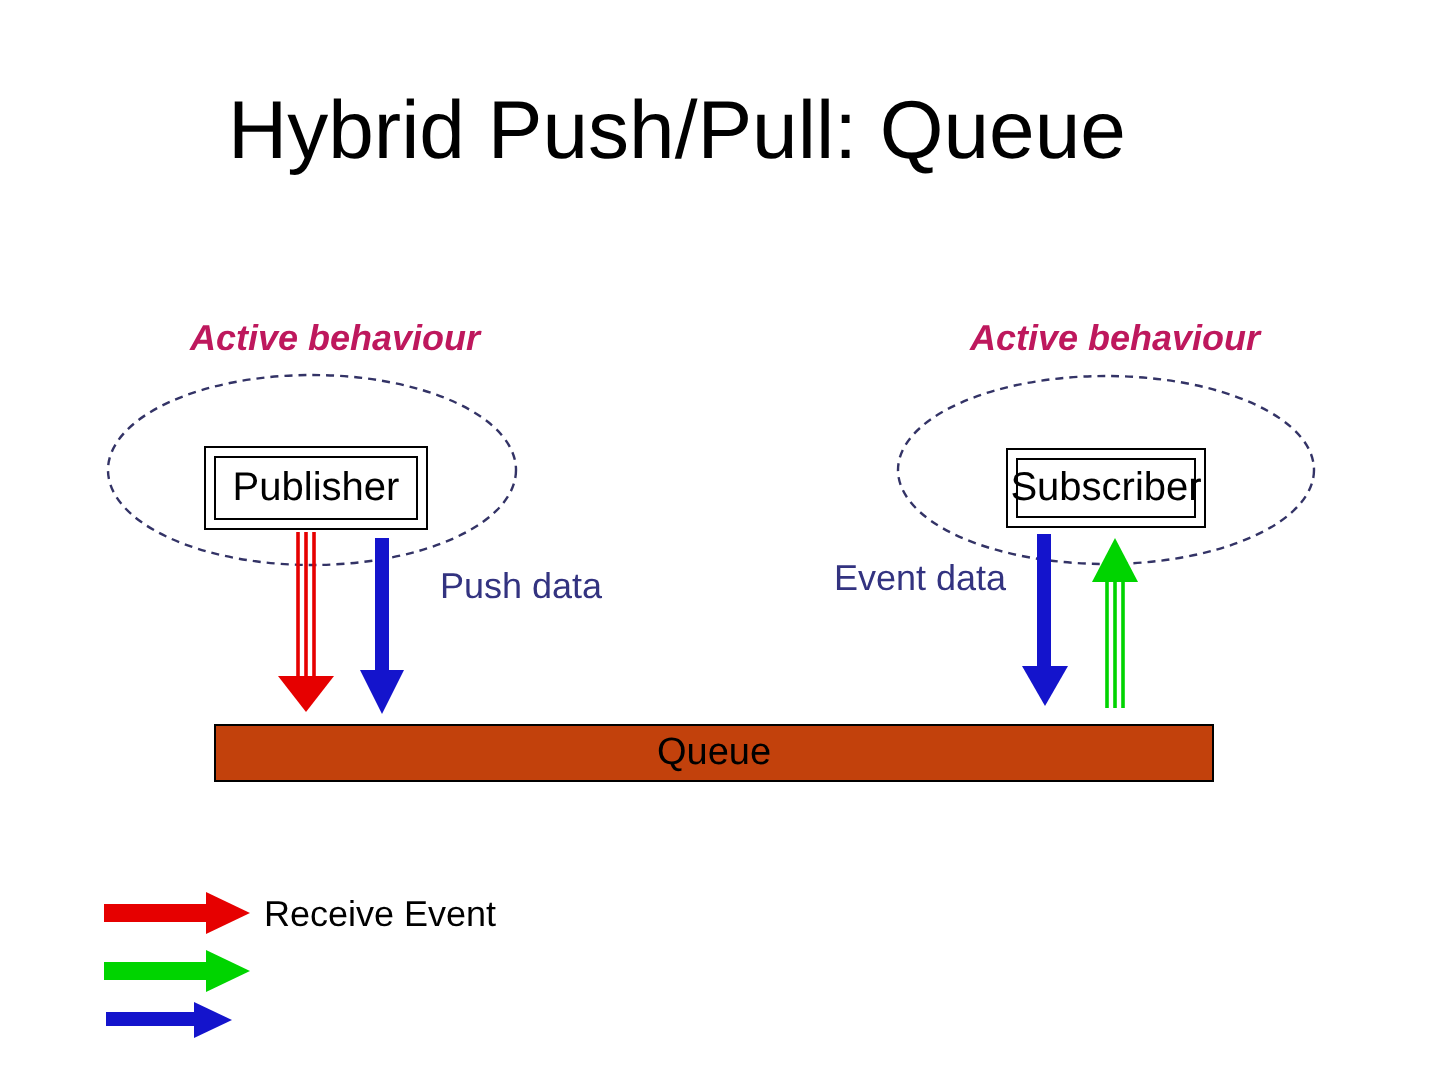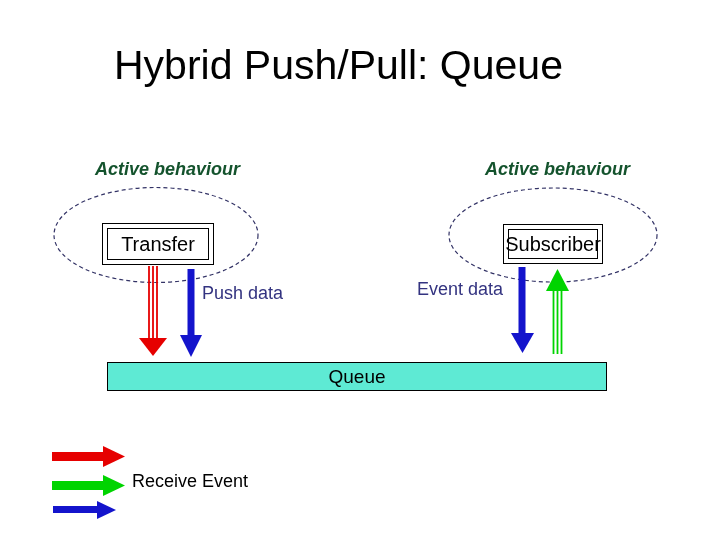--- a/index.html
+++ b/index.html
@@ -16,21 +16,21 @@
     left: 114px; top: 42px;
     font-size: 41px;
     color: #000000;
     white-space: nowrap;
     letter-spacing: 0px;
   }
   .behaviour-label {
     font-size: 18px;
     font-style: italic;
     font-weight: 700;
-    color: #14532d;
+    color: #be185d;
     white-space: nowrap;
   }
   #behaviour-left  { left: 95px;  top: 159px; }
   #behaviour-right { left: 485px; top: 159px; }
   .node-box {
     border: 1.5px solid #000000;
     background: #ffffff;
     box-sizing: border-box;
     padding: 4px;
   }
@@ -43,39 +43,39 @@
     color: #000000;
     white-space: nowrap;
   }
   #publisher-box  { left: 102px; top: 223px; width: 112px; height: 42px; }
   #subscriber-box { left: 503px; top: 224px; width: 100px; height: 40px; }
   .flow-label {
     font-size: 18px;
     color: #333380;
     white-space: nowrap;
   }
-  #push-data-label { left: 202px; top: 283px; }
+  #push-data-label { left: 220px; top: 283px; }
   #pull-data-label { left: 417px; top: 279px; }
   #queue-box {
     left: 107px; top: 362px; width: 500px; height: 29px;
     border: 1.5px solid #000000;
     box-sizing: border-box;
-    background: #5eead4;
+    background: #c2410c;
     display: flex; align-items: center; justify-content: center;
     font-size: 19px;
     color: #000000;
   }
   .legend-label {
     font-size: 18px;
     color: #000000;
     white-space: nowrap;
     left: 132px;
   }
   #legend-label-0 { top: 444px; }
-  #legend-label-1 { top: 471px; }
+  #legend-label-1 { top: 447px; }
   #legend-label-2 { top: 497px; }
   #diagram-svg { left: 0; top: 0; }
 </style>
 </head>
 <body>
 
 <div id="slide">
 
   <div id="title" class="abs">Hybrid Push/Pull: Queue</div>
 
@@ -119,21 +119,21 @@
       <rect x="52" y="481" width="51" height="9" fill="#00d400"></rect>
       <polygon points="103,475 103,496 125,485.5" fill="#00d400"></polygon>
     </g>
     <g>
       <rect x="53" y="506" width="44" height="7" fill="#1414cc"></rect>
       <polygon points="97,501 97,519 116,510" fill="#1414cc"></polygon>
     </g>
   </svg>
 
   <div id="publisher-box" class="abs node-box">
-    <div class="node-box-inner">Transfer</div>
+    <div class="node-box-inner">Publisher</div>
   </div>
 
   <div id="subscriber-box" class="abs node-box">
     <div class="node-box-inner">Subscriber</div>
   </div>
 
   <div id="push-data-label" class="abs flow-label">Push data</div>
   <div id="pull-data-label" class="abs flow-label">Event data</div>
 
   <div id="queue-box" class="abs">

